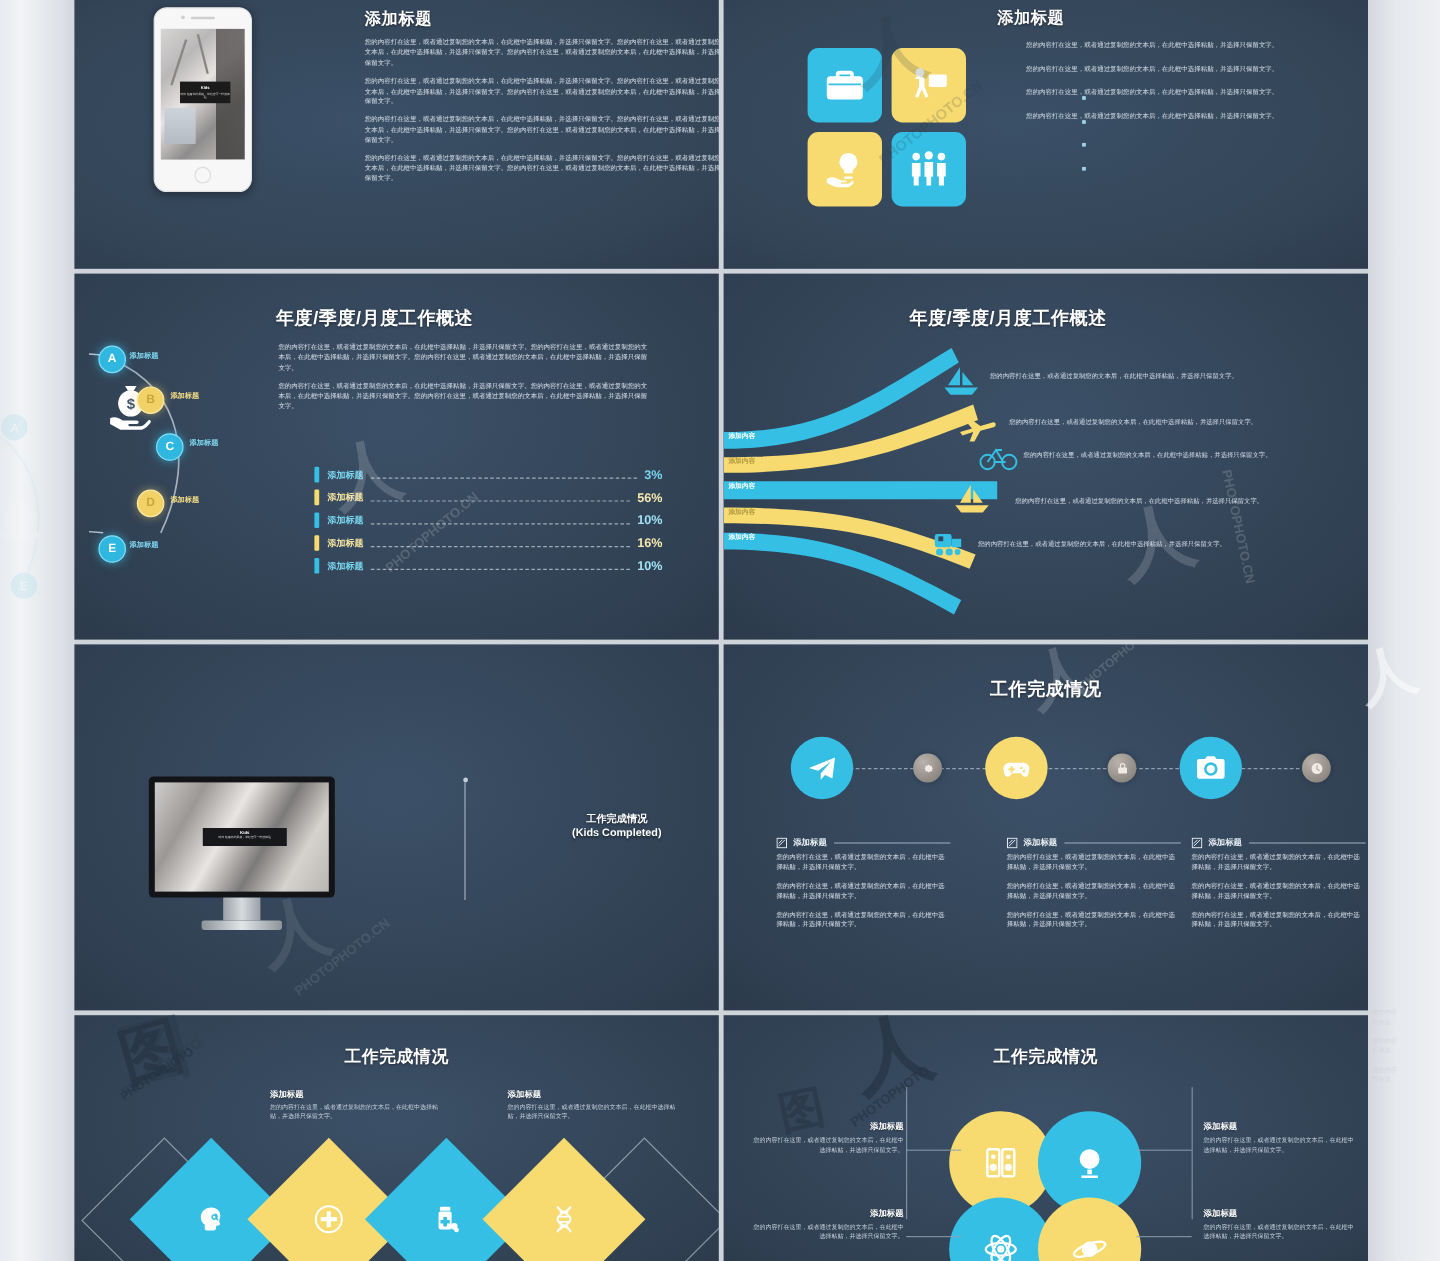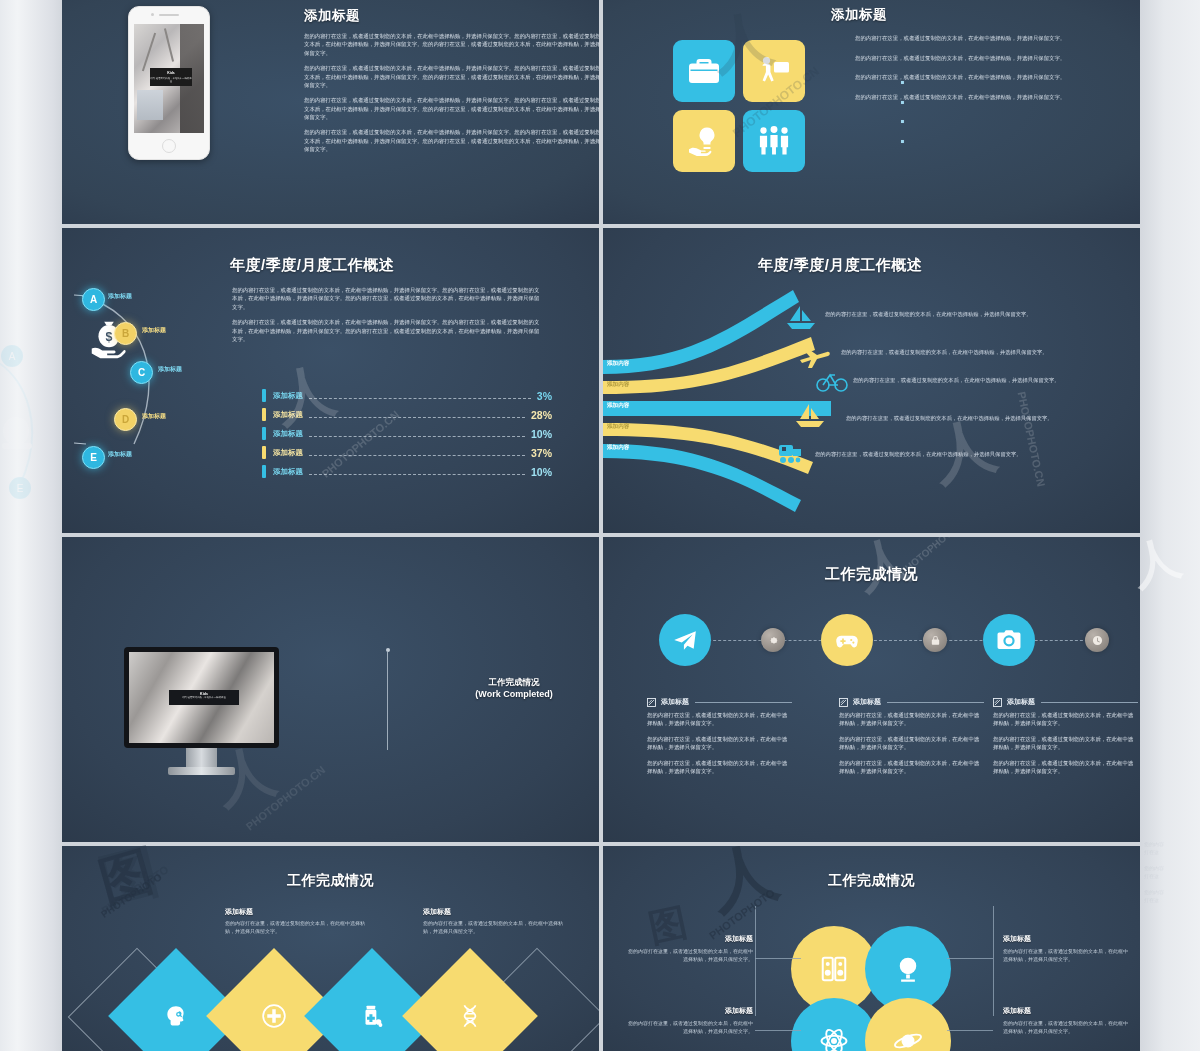--- a/index.html
+++ b/index.html
@@ -302,33 +302,33 @@
         <div class="brow">
           <div class="tick" style="background:#35bfe4"></div>
           <div class="bl" style="color:#78d5ee">添加标题</div>
           <div class="dots"></div>
           <div class="pv" style="color:#78d5ee">3%</div>
         </div>
         <div class="brow">
           <div class="tick" style="background:#f7db70"></div>
           <div class="bl" style="color:#f3e3a2">添加标题</div>
           <div class="dots"></div>
-          <div class="pv" style="color:#f6e8b0">28%</div>
+          <div class="pv" style="color:#f6e8b0">56%</div>
         </div>
         <div class="brow">
           <div class="tick" style="background:#35bfe4"></div>
           <div class="bl" style="color:#78d5ee">添加标题</div>
           <div class="dots"></div>
           <div class="pv" style="color:#9fe2f3">10%</div>
         </div>
         <div class="brow">
           <div class="tick" style="background:#f7db70"></div>
           <div class="bl" style="color:#f3e3a2">添加标题</div>
           <div class="dots"></div>
-          <div class="pv" style="color:#f6e8b0">37%</div>
+          <div class="pv" style="color:#f6e8b0">16%</div>
         </div>
         <div class="brow">
           <div class="tick" style="background:#35bfe4"></div>
           <div class="bl" style="color:#78d5ee">添加标题</div>
           <div class="dots"></div>
           <div class="pv" style="color:#9fe2f3">10%</div>
         </div>
       </div>
 
       <div class="wm" style="left:215px;top:128px;font-size:58px;transform:rotate(-12deg);">人</div>
@@ -395,21 +395,21 @@
             <b>Kids</b>
             <i>时尚 轻奢简约风格，带给您不一样的体验</i>
           </div>
         </div>
         <div class="neck"></div>
         <div class="base"></div>
       </div>
       <div class="t5-div"></div>
       <div class="t5-cap">
         <div class="c1">工作完成情况</div>
-        <div class="c2">(Work Completed)</div>
+        <div class="c2">(Kids Completed)</div>
       </div>
       <div class="wm" style="left:155px;top:200px;font-size:58px;transform:rotate(-14deg);opacity:.55;">人</div>
       <div class="wm" style="left:175px;top:255px;font-size:11px;transform:rotate(-38deg);opacity:.6;">PHOTOPHOTO.CN</div>
     </div>
 
     <div class="slide">
       <div class="s-title t6-head">工作完成情况</div>
       <div class="t6-line"></div>
 
       <div class="bigc" style="left:56px;top:77px;background:#35bfe4;">

